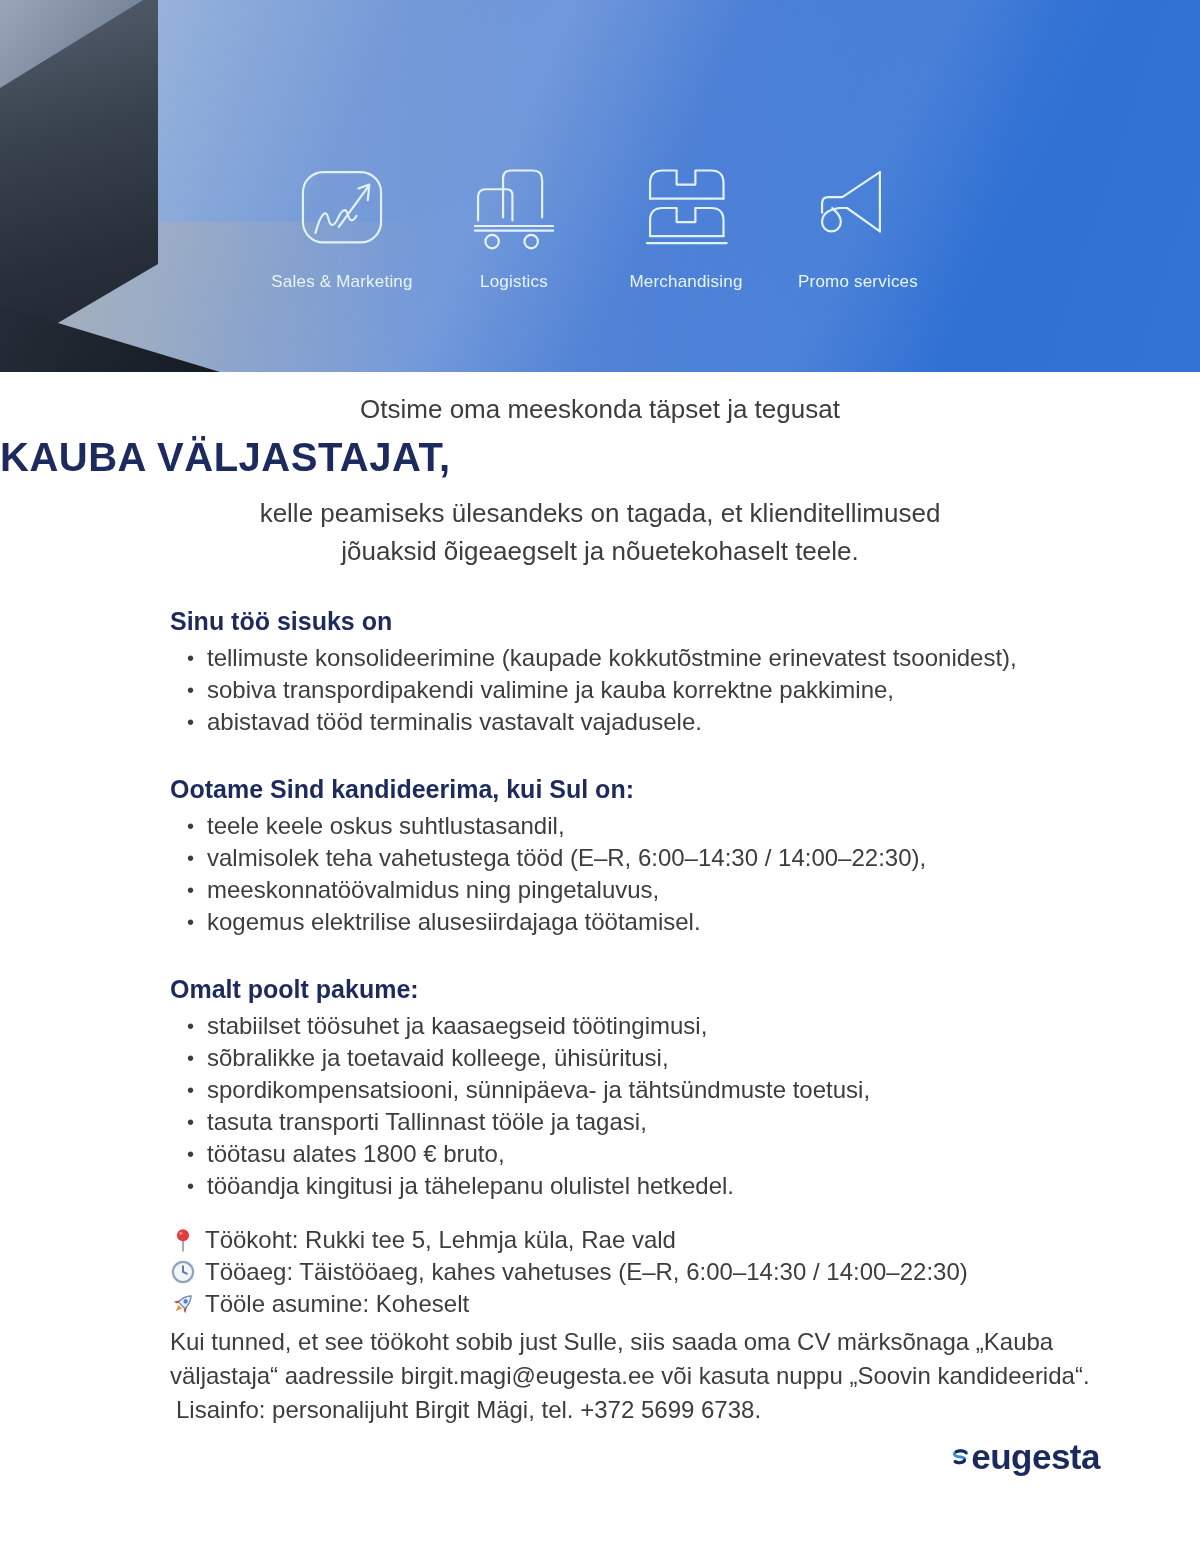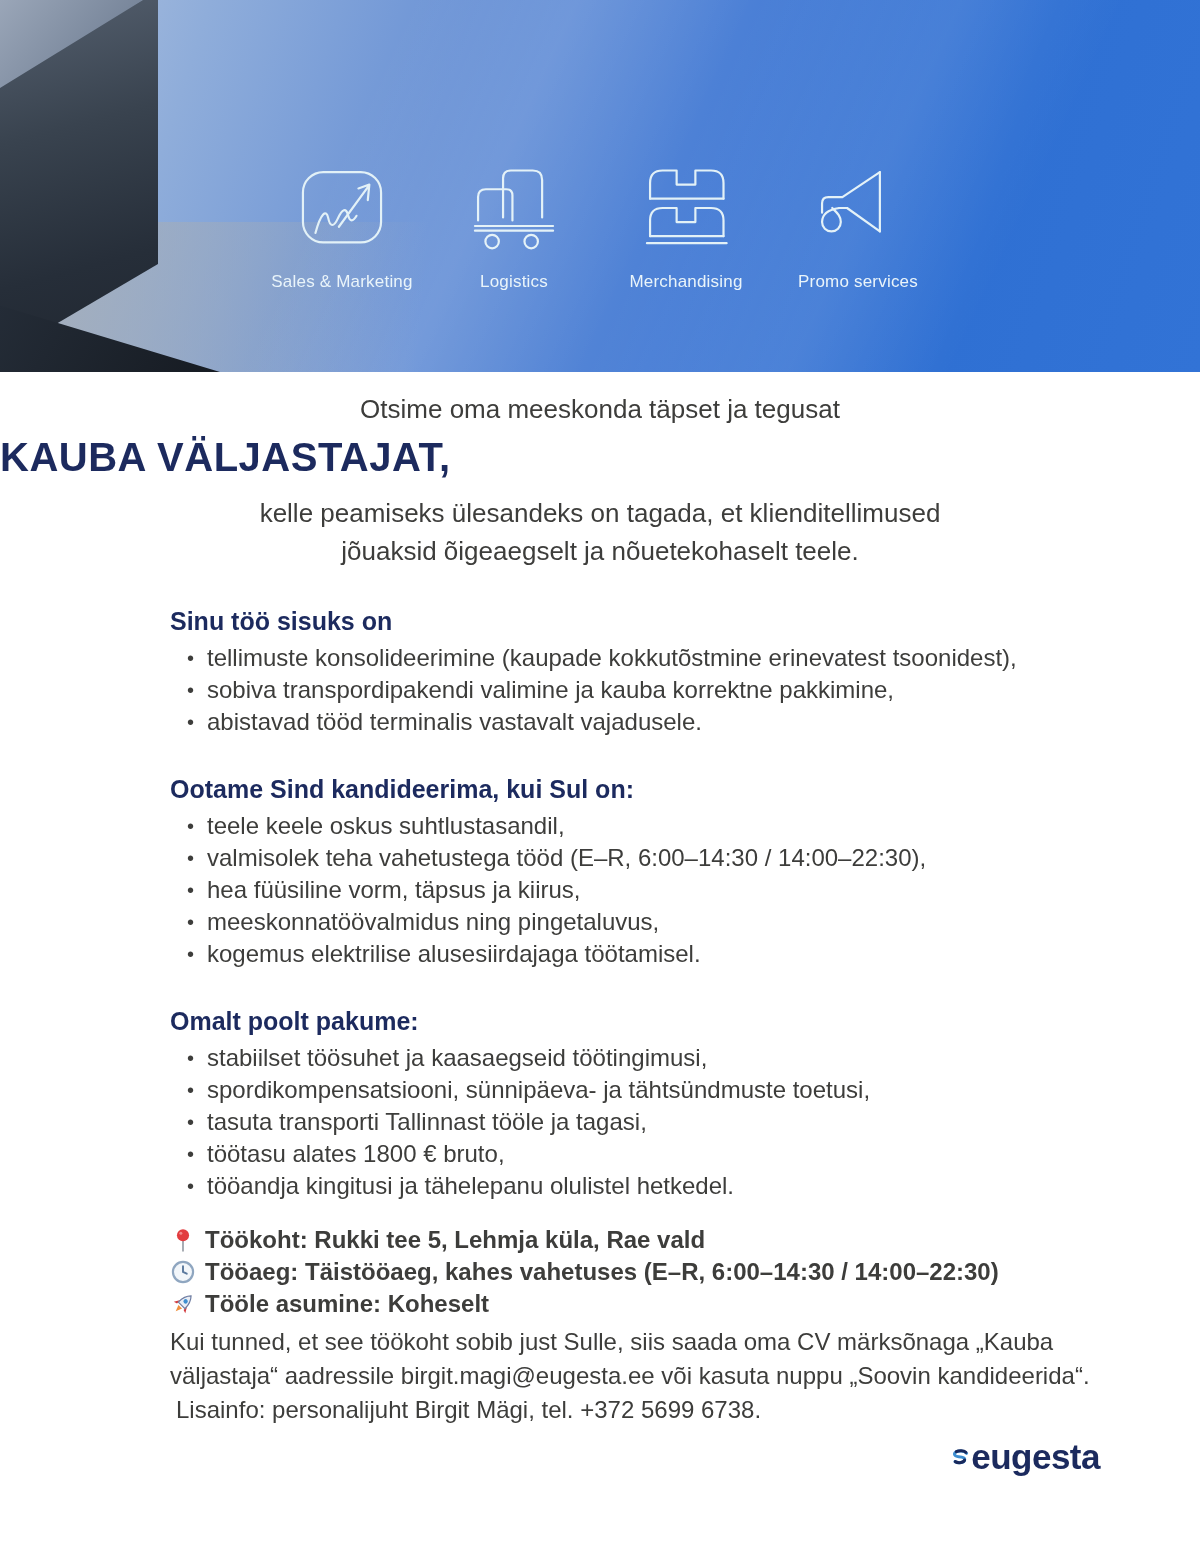--- a/index.html
+++ b/index.html
@@ -33,21 +33,21 @@
   .subtitle{margin:14px auto 0;max-width:780px;text-align:center;font-size:26px;line-height:38px;}
   
   .content{padding:0 80px 0 170px;}
   .section{margin-top:36px;}
   .section h2{margin:0 0 6px;font-size:25px;line-height:30px;font-weight:700;color:#1c2a5e;}
   .section ul{margin:0;padding:0;list-style:none;}
   .section li{position:relative;padding-left:37px;font-size:24px;line-height:32px;}
   .section li::before{content:"•";position:absolute;left:17px;top:0;font-size:20px;color:#3d3d3b;}
   
   .details{margin-top:22px;}
-  .detail{display:flex;align-items:center;gap:9px;font-size:24px;line-height:32px;font-weight:bold;}
+  .detail{display:flex;align-items:center;gap:9px;font-size:24px;line-height:32px;}
   .detail svg{width:26px;height:26px;flex:none;}
   .closing-par{margin-top:5px;font-size:24px;line-height:34px;max-width:960px;}
   .closing-info{margin-top:2px;padding-left:6px;font-size:24px;line-height:30px;}
   
   .logo{display:flex;flex-direction:row;align-items:center;width:150px;margin:12px 20px 0 auto;}
   .logo svg{width:56px;height:40px;}
   .wordmark{font-size:35px;font-weight:700;color:#1b2a5e;letter-spacing:-.5px;line-height:36px;}
 </style>
 </head>
 <body>
@@ -111,30 +111,30 @@
       <li>sobiva transpordipakendi valimine ja kauba korrektne pakkimine,</li>
       <li>abistavad tööd terminalis vastavalt vajadusele.</li>
     </ul>
   </div>
 
   <div class="section">
     <h2>Ootame Sind kandideerima, kui Sul on:</h2>
     <ul>
       <li>teele keele oskus suhtlustasandil,</li>
       <li>valmisolek teha vahetustega tööd (E–R, 6:00–14:30 / 14:00–22:30),</li>
-      <li>hea füüsiline vorm, täpsus ja kiirus,</li>
       <li>meeskonnatöövalmidus ning pingetaluvus,</li>
       <li>kogemus elektrilise alusesiirdajaga töötamisel.</li>
     </ul>
   </div>
 
   <div class="section">
     <h2>Omalt poolt pakume:</h2>
     <ul>
       <li>stabiilset töösuhet ja kaasaegseid töötingimusi,</li>
+      <li>sõbralikke ja toetavaid kolleege, ühisüritusi,</li>
       <li>spordikompensatsiooni, sünnipäeva- ja tähtsündmuste toetusi,</li>
       <li>tasuta transporti Tallinnast tööle ja tagasi,</li>
       <li>töötasu alates 1800 € bruto,</li>
       <li>tööandja kingitusi ja tähelepanu olulistel hetkedel.</li>
     </ul>
   </div>
 
   <div class="details">
     <div class="detail">
       <svg viewBox="0 0 24 24">

